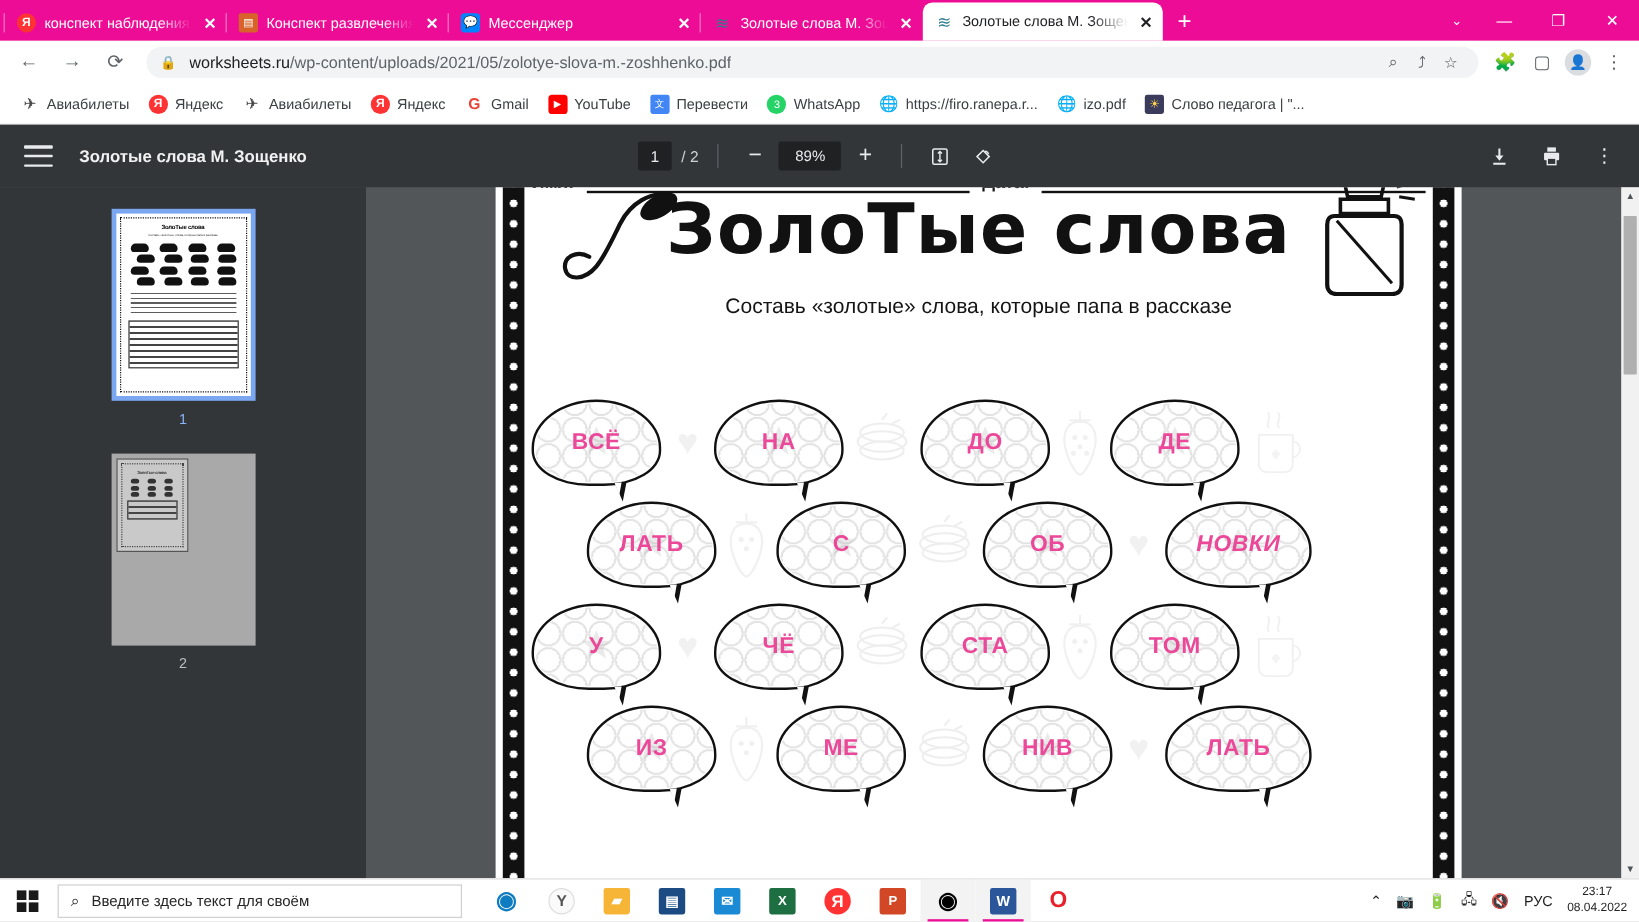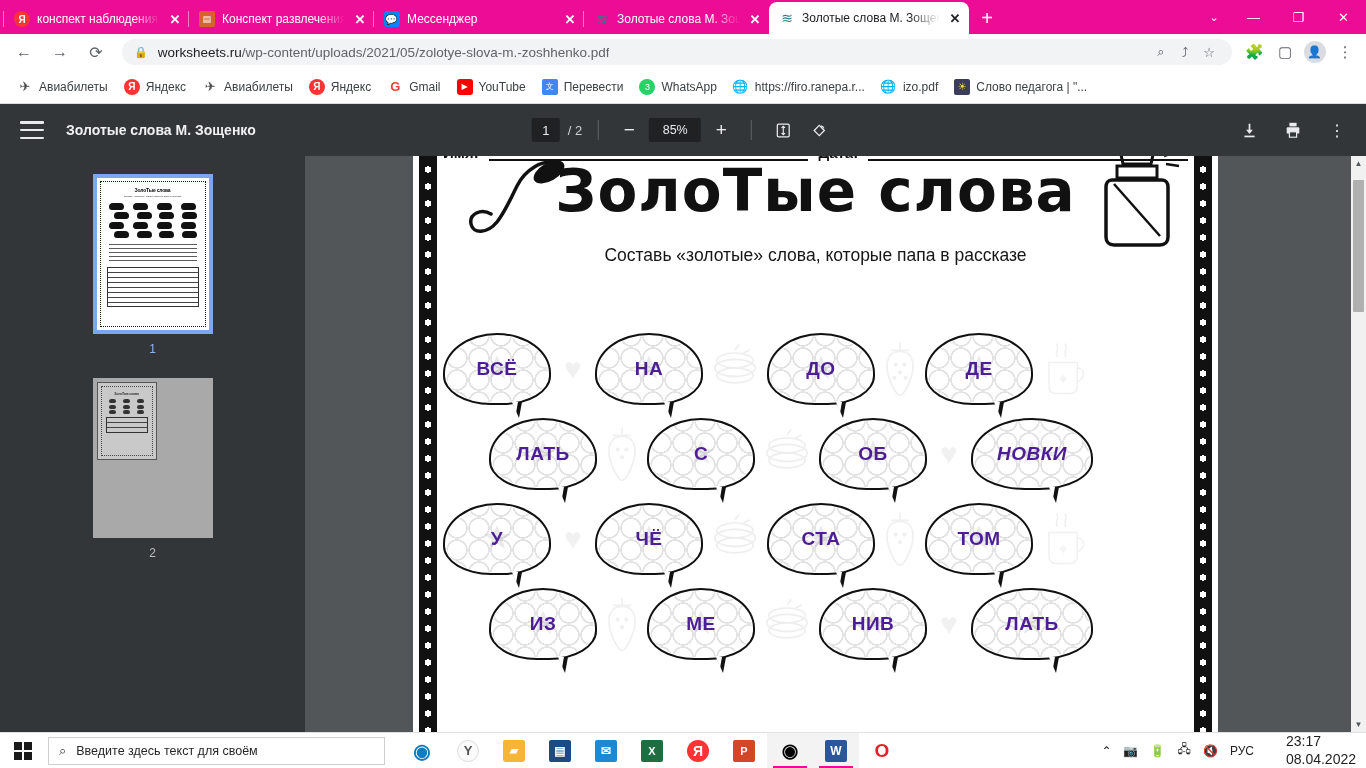--- a/index.html
+++ b/index.html
@@ -248,21 +248,21 @@
       radial-gradient(circle at 50% 0%, transparent 0 9px, #7d7d7d 9px 10.5px, transparent 11px);
     background-size: 22px 22px, 22px 22px;
     background-position: 0 0, 0 0;
   }
   .bstar {
     position:absolute; left:50%; top:50%; transform: translate(-50%,-50%);
     width: 30px; height: 30px; opacity: .2;
   }
   .btext {
     position: relative; z-index: 3;
-    font-size: 19px; font-weight: 700; color: #4c1d95; letter-spacing: .5px;
+    font-size: 19px; font-weight: 700; color: #ec4899; letter-spacing: .5px;
     font-family: "Liberation Sans", sans-serif;
   }
   .gap { flex: 0 0 auto; display:flex; align-items:center; justify-content:center; }
   .deco { opacity: .25; }
   .deco-heart { width: 44px; color: #c8c8c8; font-size: 30px; text-align:center;}
   .deco-swirl, .deco-berry, .deco-mug { width: 64px; height: 66px; }
   .deco-berry { width: 50px; }
   .deco-mug { width: 66px; }
 
   
@@ -307,21 +307,21 @@
   .a-mail { background:#1a8ad4; color:#fff; border-radius:2px; font-size:12px;}
   .a-xl { background:#1D6F42; color:#fff; border-radius:2px; font-size:11px;}
   .a-yax { background:#FF3333; color:#fff; border-radius:50%; font-size:14px;}
   .a-pp { background:#D24726; color:#fff; border-radius:2px; font-size:11px;}
   .a-chr { font-size: 19px; }
   .a-w { background:#2B579A; color:#fff; border-radius:2px; font-size:12px;}
   .a-op { color:#E8202A; font-size: 19px; font-weight: 900;}
   .tray { margin-left:auto; display:flex; align-items:center; gap: 12px; padding-right: 10px;
           font-size: 12px; color: #1f1f1f; }
   .tray-ico { display:flex; align-items:center; justify-content:center; font-size: 12px; }
-  .clock { text-align:left; line-height: 1.25; font-size: 14px; margin-left: 20px; }
+  .clock { text-align:center; line-height: 1.25; font-size: 10px; }
 </style>
 </head>
 <body>
 
 <div id="app">
 
   <div class="tabstrip">
     <div class="tab inactive sep" style="margin-left:4px;">
       <span class="tab-fav fav-ya">Я</span>
       <span class="tab-title">конспект наблюдения за хо</span>
@@ -433,21 +433,21 @@
           <span></span>
           <span></span>
         </div>
       <div class="pdf-title">Золотые слова М. Зощенко</div>
 
       <div class="pdf-center">
         <div class="pagebox">1</div>
         <div class="pagetotal">/ 2</div>
         <div class="vsep"></div>
         <div class="zbtn">−</div>
-        <div class="zoomval">85%</div>
+        <div class="zoomval">89%</div>
         <div class="zbtn">+</div>
         <div class="vsep"></div>
         <div class="tbr-ico">
           <svg width="17" height="17" viewBox="0 0 20 20" fill="none" stroke="#e8eaed" stroke-width="1.5">
             <rect x="3" y="2.5" width="14" height="15" rx="1.5"></rect>
             <path d="M10 5.5 L10 14.5 M8 7 L10 5 L12 7 M8 13 L10 15 L12 13" stroke-width="1.4"></path>
           </svg>
         </div>
         <div class="tbr-ico">
           <svg width="17" height="17" viewBox="0 0 20 20" fill="none" stroke="#e8eaed" stroke-width="1.5">

